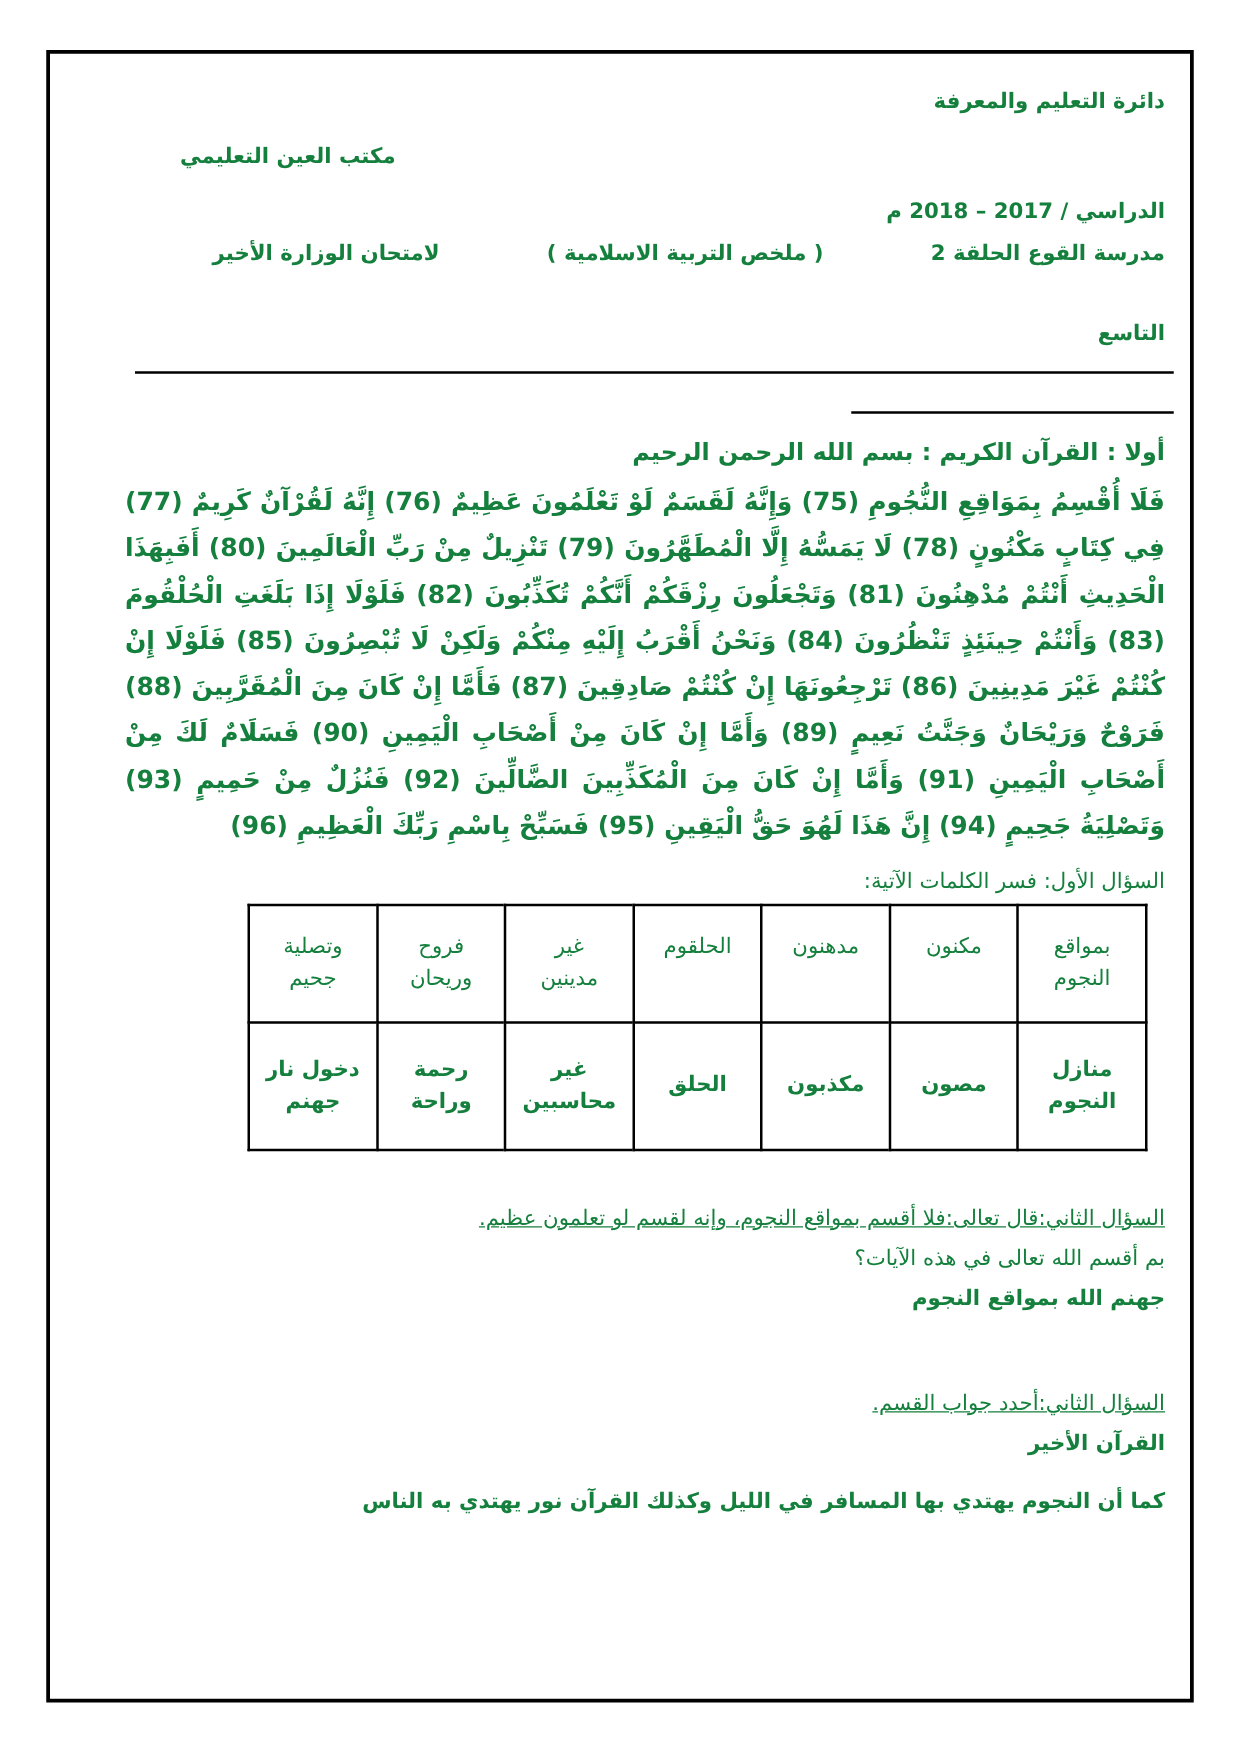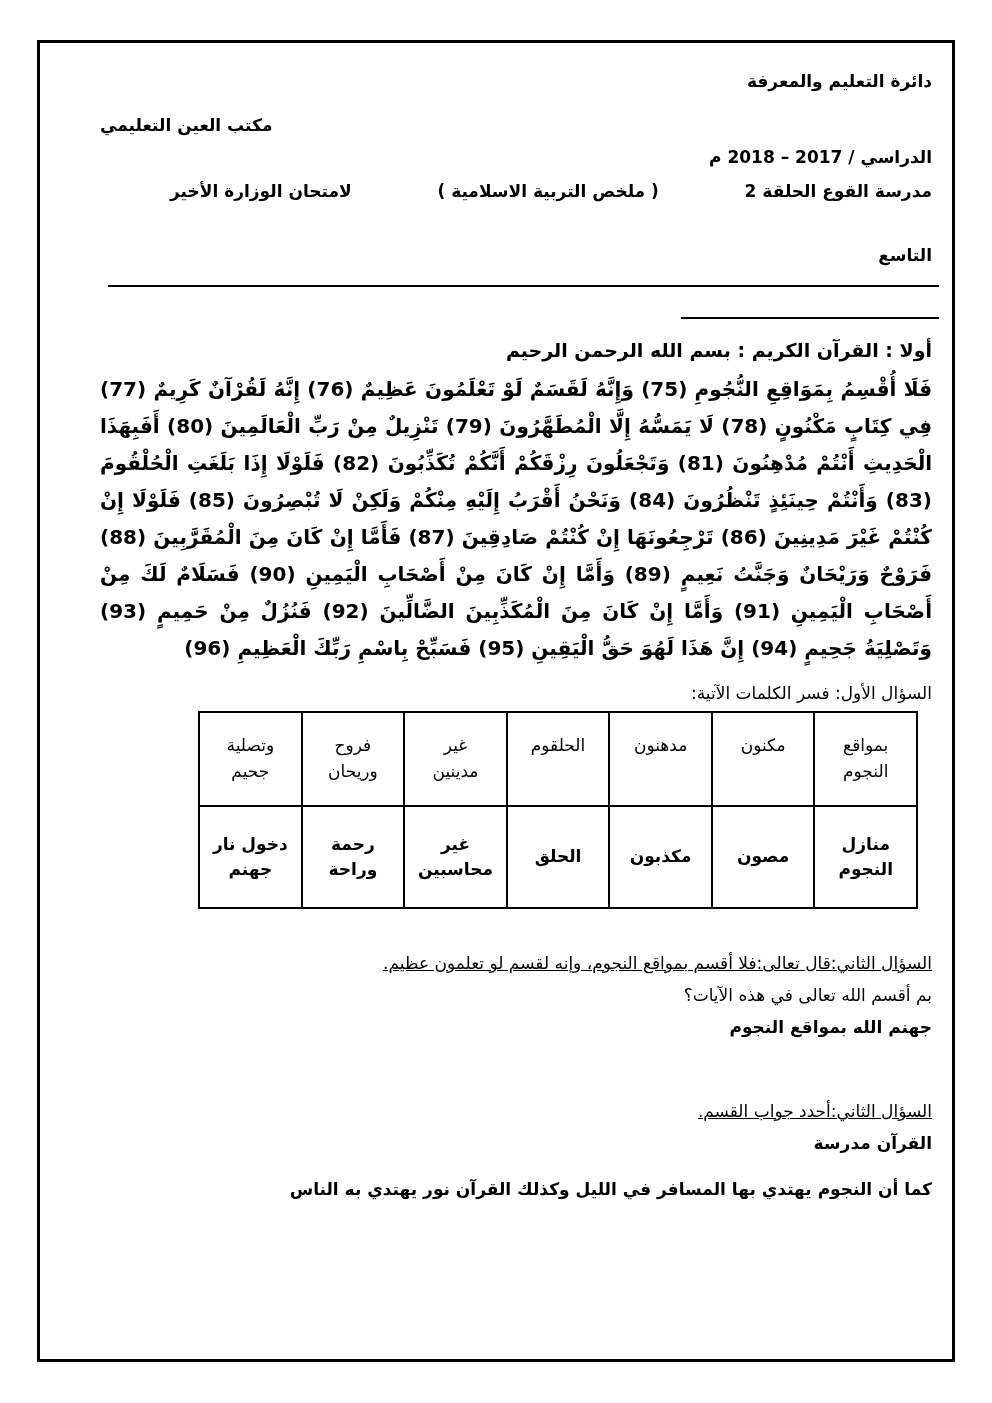--- a/index.html
+++ b/index.html
@@ -6,21 +6,21 @@
     margin: 0;
     padding: 0;
     background: #ffffff;
   }
   .page {
     position: relative;
     width: 992px;
     height: 1403px;
     background: #ffffff;
     font-family: "DejaVu Sans", sans-serif;
-    color: #000000;
+    color: #15803d;
     overflow: hidden;
   }
   .frame {
     position: absolute;
     left: 37px;
     top: 40px;
     width: 918px;
     height: 1322px;
     border: 3px solid #000000;
     box-sizing: border-box;
@@ -30,26 +30,27 @@
   .hdr-department {
     font-size: 17px;
     font-weight: 700;
     text-align: right;
   }
   .hdr-office {
     font-size: 17px;
     font-weight: 700;
     text-align: left;
     margin-top: 24px;
+    margin-left: 44px;
   }
   .hdr-year {
     font-size: 17px;
     font-weight: 700;
     text-align: right;
-    margin-top: 12px;
+    margin-top: 24px;
   }
   .hdr-school-line {
     display: flex;
     justify-content: space-between;
     align-items: baseline;
     font-size: 17px;
     font-weight: 700;
     margin-top: 14px;
     padding-left: 70px;
   }
@@ -191,18 +192,18 @@
 جهنم</td>
         </tr>
       </tbody>
     </table>
 
     <div class="q-label mt-44">السؤال الثاني:قال تعالى:فلا أقسم بمواقع النجوم، وإنه لقسم لو تعلمون عظيم.</div>
     <div class="q-text mt-12">بم أقسم الله تعالى في هذه الآيات؟</div>
     <div class="q-answer mt-12">جهنم الله بمواقع النجوم</div>
 
     <div class="q-label mt-48">السؤال الثاني:أحدد جواب القسم.</div>
-    <div class="q-answer mt-12">القرآن مدرسة</div>
+    <div class="q-answer mt-12">القرآن الأخير</div>
 
     <div class="q-answer mt-14">كما أن النجوم يهتدي بها المسافر في الليل وكذلك القرآن نور يهتدي به الناس</div>
 
   </div>
 </div>
 
 </body></html>

